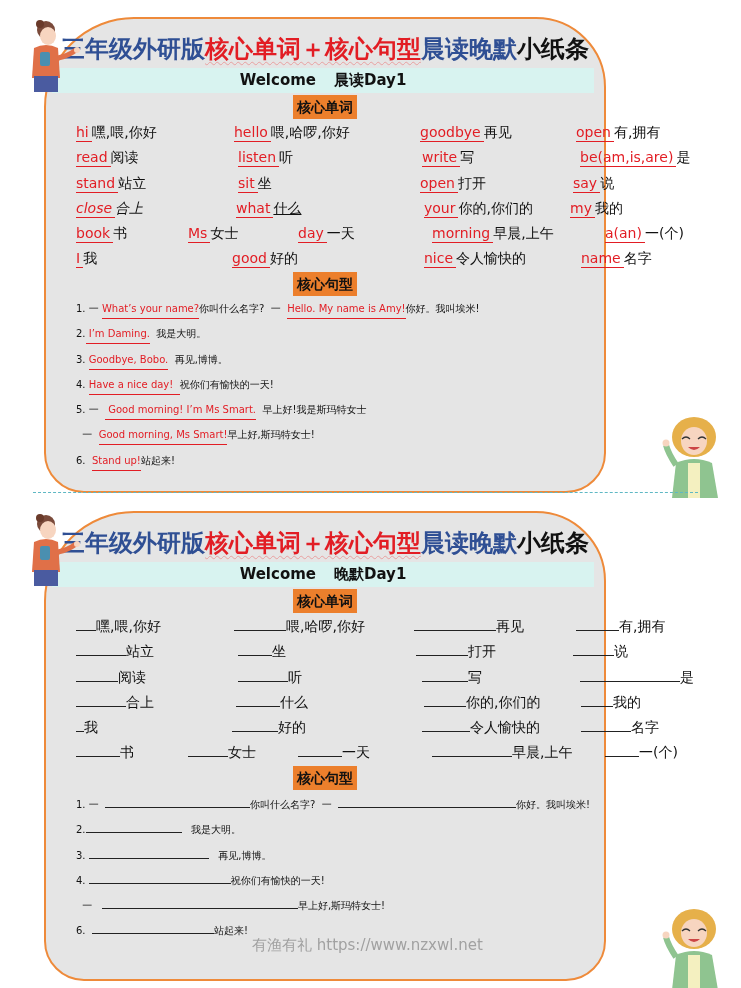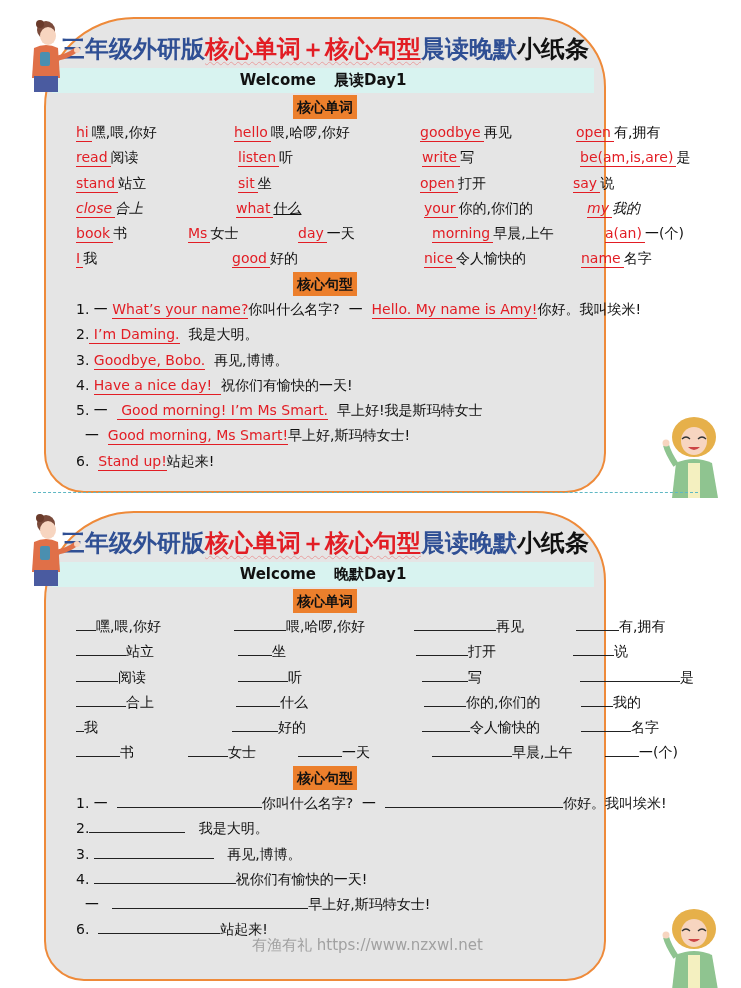--- a/index.html
+++ b/index.html
@@ -79,21 +79,21 @@
     border-bottom: 1px solid #222;
     height: 16px;
     vertical-align: baseline;
   }
   .cn { color: #111; }
 
   .sentences {
     position: absolute;
     left: 30px;
     right: 22px;
-    font-size: 14px;
+    font-size: 10px;
   }
   .srow { height: 25.3px; line-height: 22px; white-space: nowrap; }
   .srow .en { color: #e21d24; border-bottom: 1px solid #e21d24; display: inline-block; line-height: 18px; }
   .srow .sp { display: inline-block; }
   .sblank { display: inline-block; border-bottom: 1px solid #222; height: 16px; }
 
   .teacher { position: absolute; left: 22px; width: 60px; height: 72px; }
   .girl { position: absolute; width: 62px; height: 85px; }
 
   .divider {
@@ -141,21 +141,21 @@
       <div class="vrow">
         <div class="vitem" style="left: 0px;"><span class="word">stand</span><span class="cn">站立</span></div>
         <div class="vitem" style="left: 162px;"><span class="word">sit</span><span class="cn">坐</span></div>
         <div class="vitem" style="left: 344px;"><span class="word">open</span><span class="cn">打开</span></div>
         <div class="vitem" style="left: 497px;"><span class="word">say</span><span class="cn">说</span></div>
       </div>
       <div class="vrow">
         <div class="vitem" style="left: 0px; font-style: italic;"><span class="word">close</span><span class="cn">合上</span></div>
         <div class="vitem" style="left: 160px; text-decoration: underline;"><span class="word">what</span><span class="cn">什么</span></div>
         <div class="vitem" style="left: 348px;"><span class="word">your</span><span class="cn">你的,你们的</span></div>
-        <div class="vitem" style="left: 511px; font-style: italic;"><span class="word">my</span><span class="cn">我的</span></div>
+        <div class="vitem" style="left: 494px;"><span class="word">my</span><span class="cn">我的</span></div>
       </div>
       <div class="vrow">
         <div class="vitem" style="left: 0px;"><span class="word">book</span><span class="cn">书</span></div>
         <div class="vitem" style="left: 112px;"><span class="word">Ms</span><span class="cn">女士</span></div>
         <div class="vitem" style="left: 222px;"><span class="word">day</span><span class="cn">一天</span></div>
         <div class="vitem" style="left: 356px;"><span class="word">morning</span><span class="cn">早晨,上午</span></div>
         <div class="vitem" style="left: 529px;"><span class="word">a(an)</span><span class="cn">一(个)</span></div>
       </div>
       <div class="vrow">
         <div class="vitem" style="left: 0px;"><span class="word">I</span><span class="cn">我</span></div>

